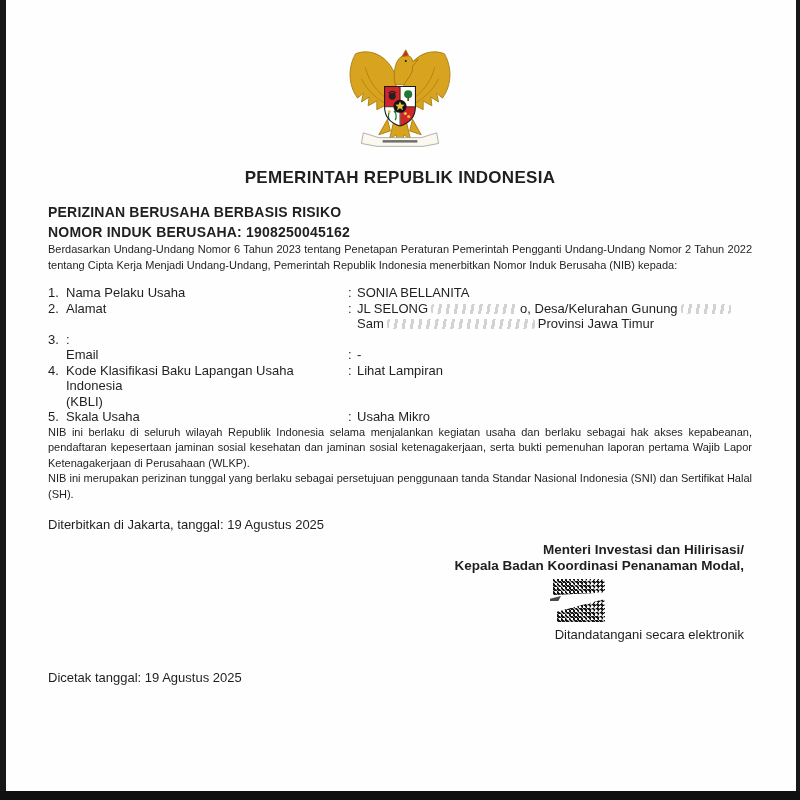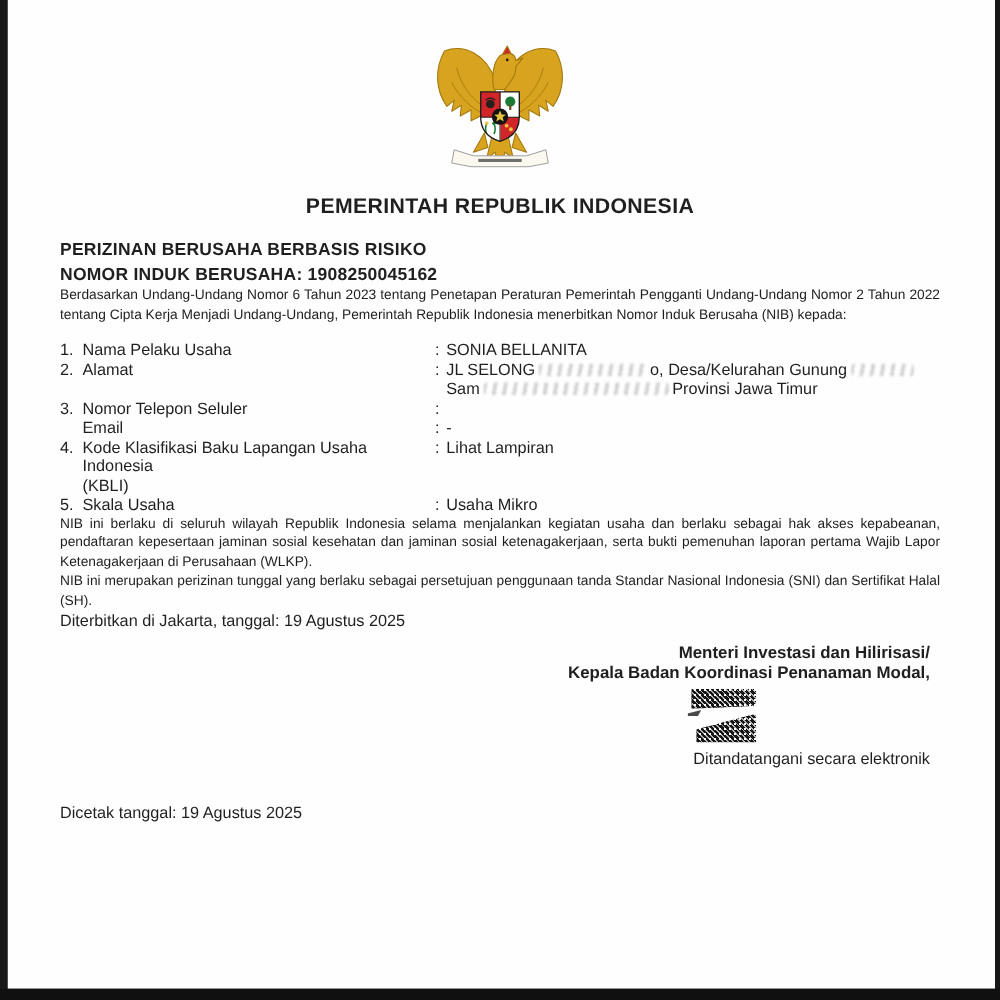--- a/index.html
+++ b/index.html
@@ -10,21 +10,21 @@
     color:#1f1f1f;
     -webkit-font-smoothing:antialiased;
   }
   
   .edge{position:absolute;background:#181818;z-index:5;}
   .edge-left{left:0;top:0;width:6px;height:800px;}
   .edge-right{right:0;top:0;width:4px;height:800px;}
   .edge-bottom{left:0;bottom:0;width:800px;height:9px;background:#101010;}
 
   .page{position:absolute;left:6px;top:0;right:4px;bottom:9px;background:#fefefe;}
-  .content{padding:33px 44px 0 42px;}
+  .content{padding:46px 44px 0 42px;}
 
   .emblem{display:block;margin:0 auto;width:116px;height:110px;}
 
   .gov-title{margin-top:12px;text-align:center;font-weight:bold;font-size:17px;letter-spacing:.3px;}
   .doc-title{margin-top:14px;text-align:left;font-weight:bold;font-size:14px;line-height:20px;letter-spacing:.2px;}
 
   p.body-text{margin:0;font-size:11px;line-height:15.5px;text-align:justify;}
   .mt-intro{margin-top:34px;}
   .mt-par{margin-top:15px;}
 
@@ -36,21 +36,21 @@
   .val{flex:1;}
 
   
   .smudge{
     display:inline-block;height:10px;margin:0 3px;border-radius:3px;vertical-align:-1px;
     background:repeating-linear-gradient(100deg,rgba(110,110,110,.30) 0 3px,rgba(255,255,255,0) 3px 8px);
     filter:blur(.7px);
   }
   .w86{width:86px}.w50{width:50px}.w148{width:148px}.w46{width:46px}
 
-  .issued{font-size:13px;}
+  .issued{margin-top:15px;font-size:13px;}
 
   .sig-block{width:330px;margin:10px 8px 0 auto;text-align:right;}
   .sig-title{font-weight:bold;font-size:13.5px;line-height:16px;}
   .sig-note{font-size:13px;margin-top:2px;}
 
   
   .qr{width:58px;height:44px;margin:5px auto 4px;position:relative;}
   .qr-noise{
     background:
       repeating-linear-gradient(45deg,rgba(255,255,255,.65) 0 1px,transparent 1px 3px),
@@ -145,21 +145,20 @@
 
       <div class="row">
         <span class="no">2.</span>
         <span class="lbl">Alamat</span>
         <span class="col">:</span>
         <span class="val"><span>JL SELONG</span><span class="smudge w86"></span><span>o, Desa/Kelurahan Gunung</span><span class="smudge w50"></span><br><span>Sam</span><span class="smudge w148"></span><span>Provinsi Jawa Timur</span></span>
       </div>
 
       <div class="row">
         <span class="no">3.</span>
-        <span class="lbl">Nomor Telepon Seluler</span>
         <span class="col">:</span>
       </div>
 
       <div class="row">
         <span class="no"></span>
         <span class="lbl">Email</span>
         <span class="col">:</span>
         <span class="val">-</span>
       </div>
 

